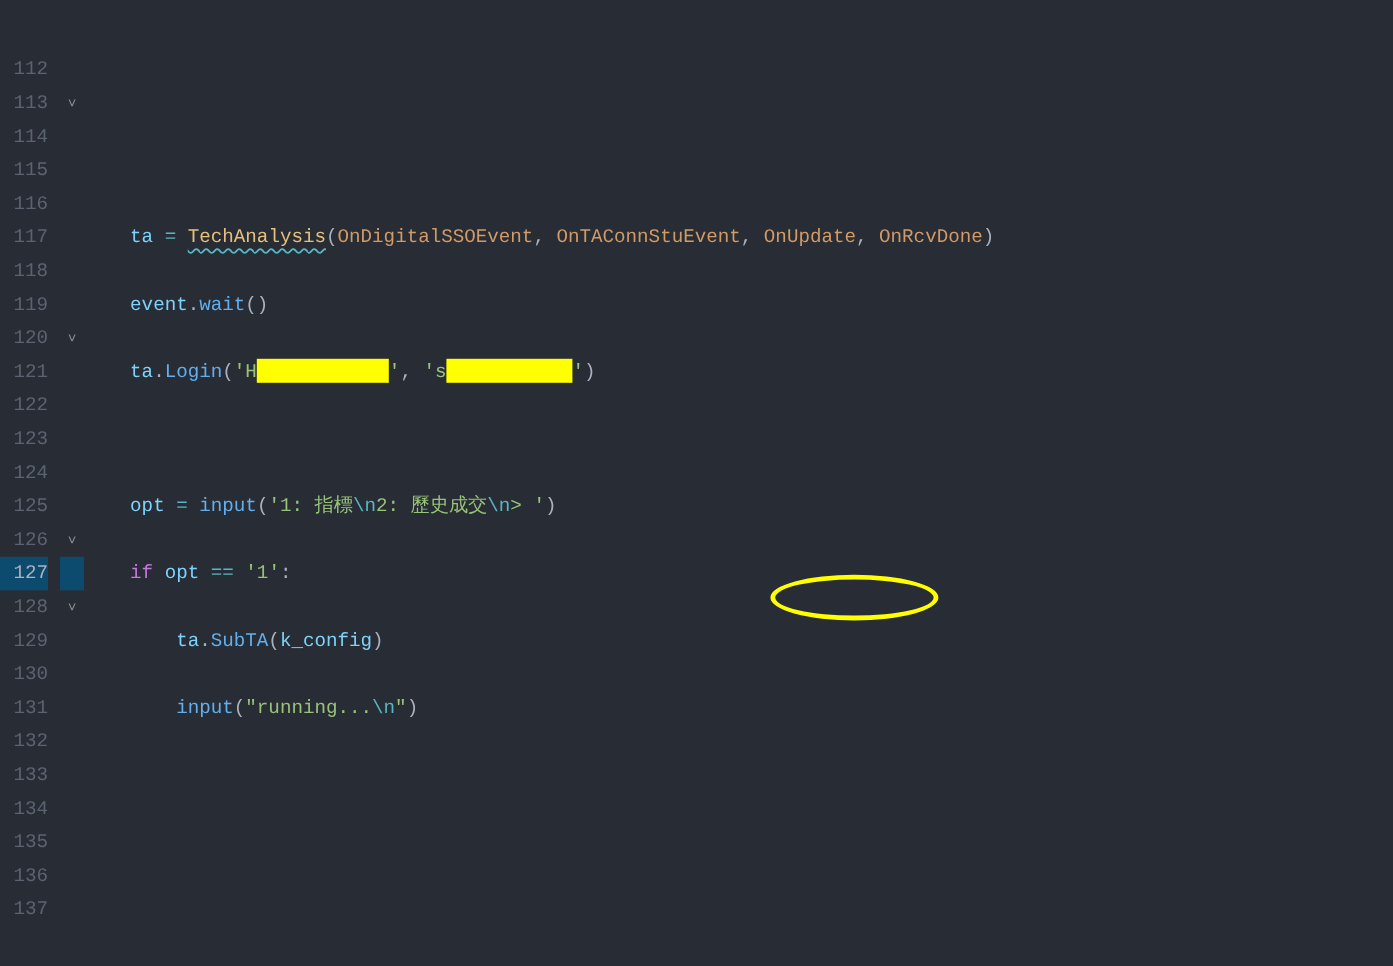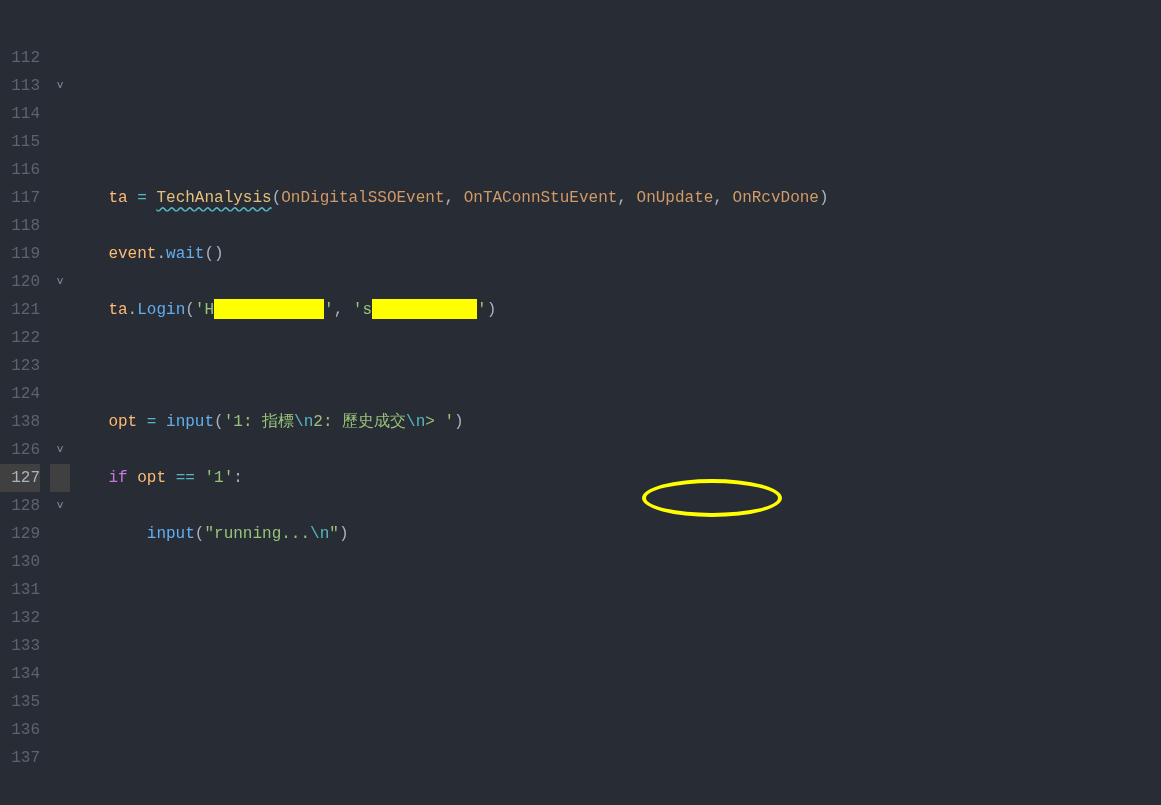--- a/index.html
+++ b/index.html
@@ -38,26 +38,26 @@
     font-size: 12px;
     color: #8a919e;
   }
   .code {
     flex: 1;
     white-space: pre;
     position: relative;
   }
   .line { height: 28px; }
   .line.current { background: #2c313a; }
-  .gutter .line.current, .fold-col .line.current { background: #404040; color: #abb2bf; }
+  .gutter .line.current, .fold-col .line.current { background: #0c4a6e; color: #abb2bf; }
   
   .kw   { color: #c678dd; }
   .fn   { color: #61afef; }
   .fnY  { color: #e5c07b; }
-  .var  { color: #fdba74; }
+  .var  { color: #7dd3fc; }
   .str  { color: #98c379; }
   .esc  { color: #56b6c2; }
   .param{ color: #d19a66; }
   .op   { color: #56b6c2; }
   .pun  { color: #abb2bf; }
   .underline { text-decoration: underline wavy #56b6c2; text-underline-offset: 4px; }
   .redact {
     display: inline-block;
     background: #ffff00;
     color: #ffff00;
@@ -83,21 +83,21 @@
     <div class="line">115</div>
     <div class="line">116</div>
     <div class="line">117</div>
     <div class="line">118</div>
     <div class="line">119</div>
     <div class="line">120</div>
     <div class="line">121</div>
     <div class="line">122</div>
     <div class="line">123</div>
     <div class="line">124</div>
-    <div class="line">138</div>
+    <div class="line">125</div>
     <div class="line">126</div>
     <div class="line current">127</div>
     <div class="line">128</div>
     <div class="line">129</div>
     <div class="line">130</div>
     <div class="line">131</div>
     <div class="line">132</div>
     <div class="line">133</div>
     <div class="line">134</div>
     <div class="line">135</div>
@@ -136,20 +136,21 @@
 
   <div class="code">
 <div class="line"></div>
 <div class="line"></div>
 <div class="line">    <span class="var">ta</span> <span class="op">=</span> <span class="fnY underline">TechAnalysis</span><span class="pun">(</span><span class="param">OnDigitalSSOEvent</span><span class="pun">, </span><span class="param">OnTAConnStuEvent</span><span class="pun">, </span><span class="param">OnUpdate</span><span class="pun">, </span><span class="param">OnRcvDone</span><span class="pun">)</span></div>
 <div class="line">    <span class="var">event</span><span class="pun">.</span><span class="fn">wait</span><span class="pun">()</span></div>
 <div class="line">    <span class="var">ta</span><span class="pun">.</span><span class="fn">Login</span><span class="pun">(</span><span class="str">'H</span><span class="redact" style="width:110px"></span><span class="str">'</span><span class="pun">, </span><span class="str">'s</span><span class="redact" style="width:105px"></span><span class="str">'</span><span class="pun">)</span></div>
 <div class="line"></div>
 <div class="line">    <span class="var">opt</span> <span class="op">=</span> <span class="fn">input</span><span class="pun">(</span><span class="str">'1: 指標</span><span class="esc">\n</span><span class="str">2: 歷史成交</span><span class="esc">\n</span><span class="str">&gt; '</span><span class="pun">)</span></div>
 <div class="line">    <span class="kw">if</span> <span class="var">opt</span> <span class="op">==</span> <span class="str">'1'</span><span class="pun">:</span></div>
+<div class="line">        <span class="var">ta</span><span class="pun">.</span><span class="fn">SubTA</span><span class="pun">(</span><span class="var">k_config</span><span class="pun">)</span></div>
 <div class="line">        <span class="fn">input</span><span class="pun">(</span><span class="str">"running...</span><span class="esc">\n</span><span class="str">"</span><span class="pun">)</span></div>
 <div class="line"></div>
 
 
 
 
 
 
 
 

